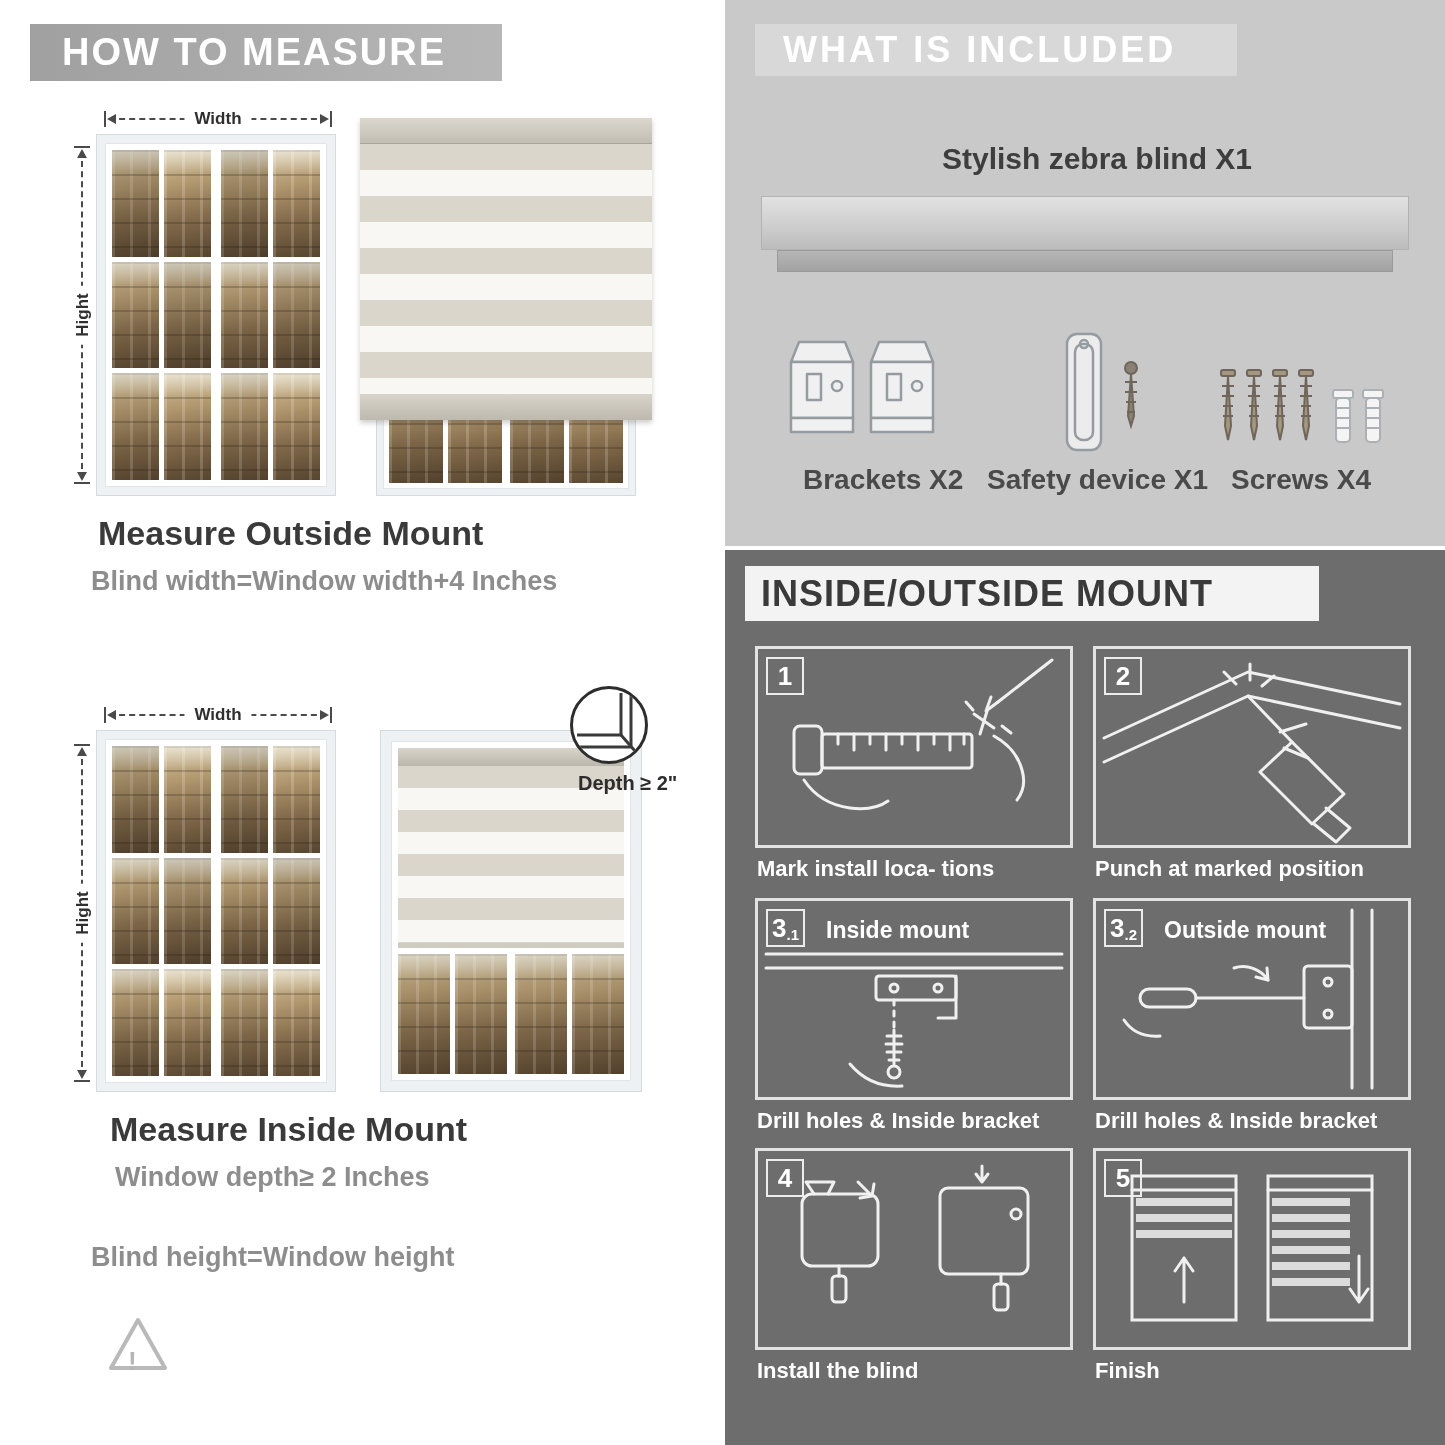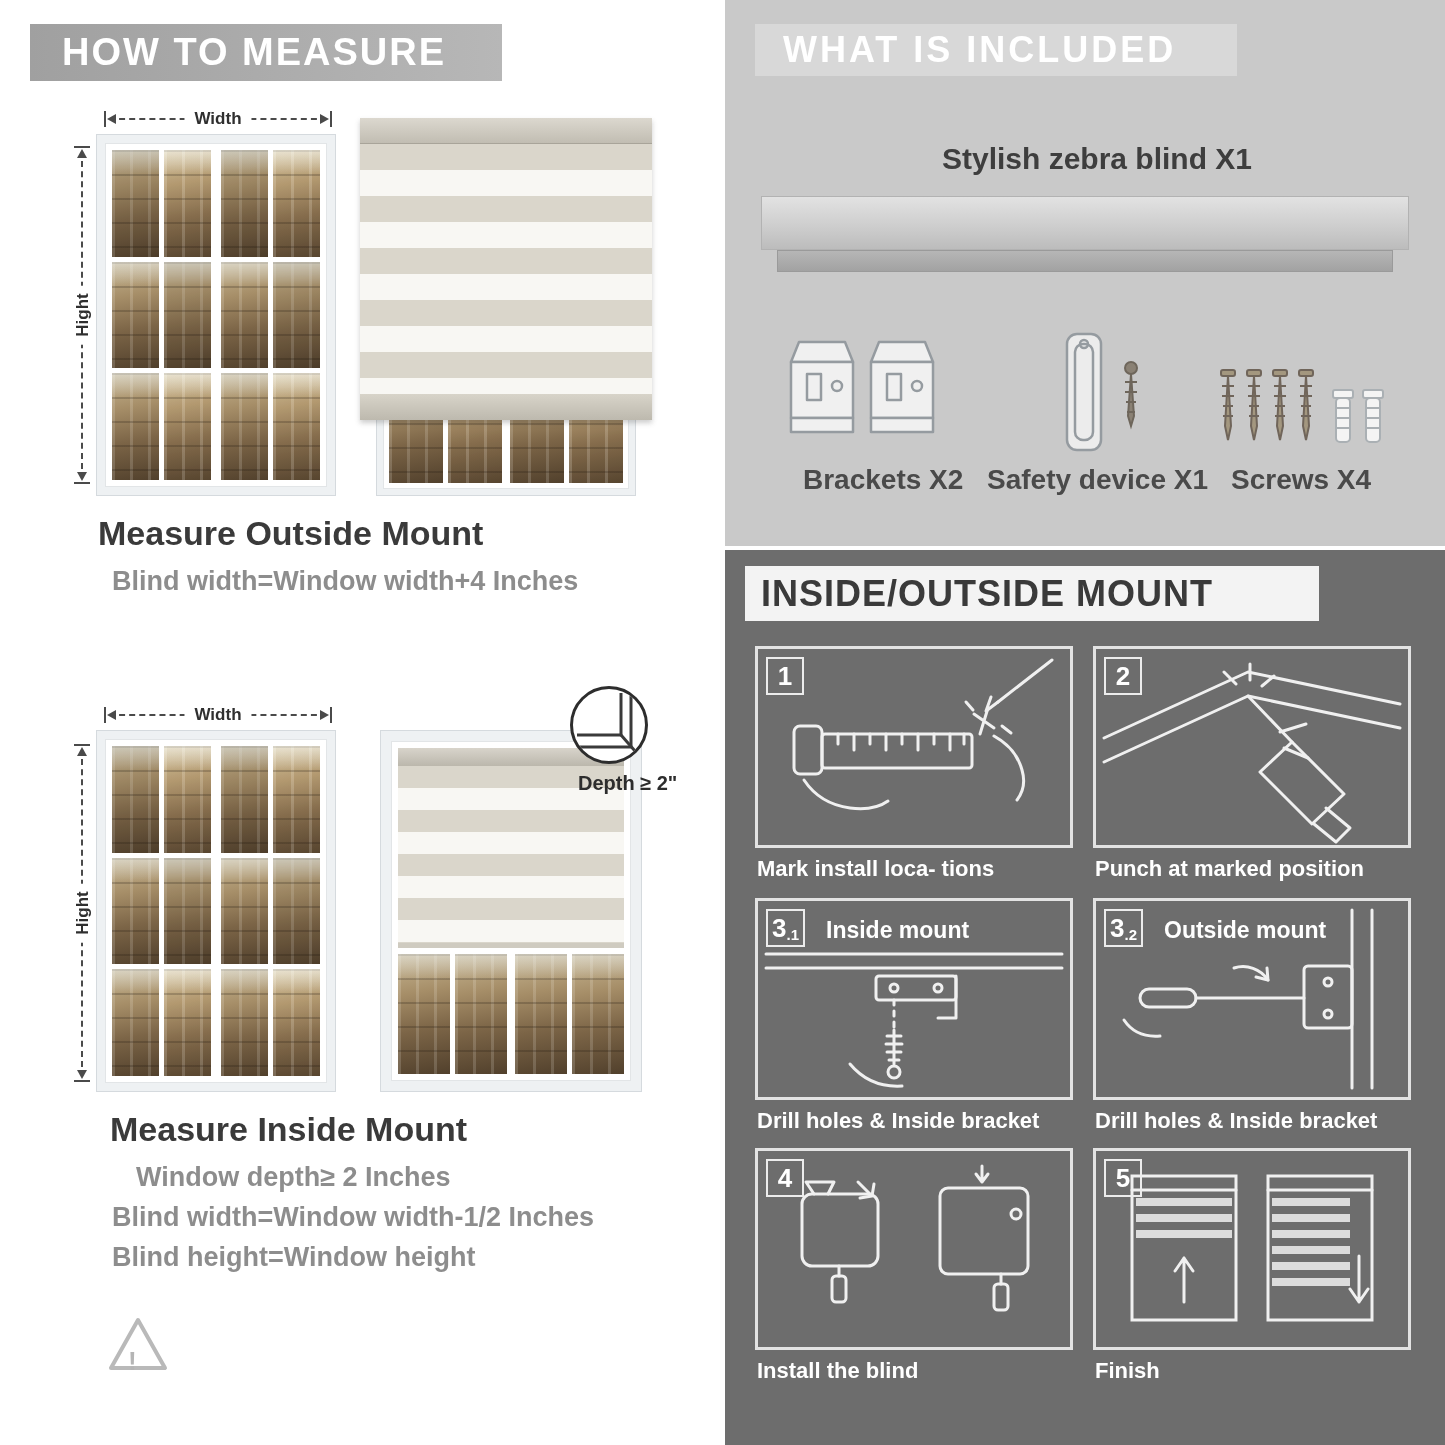--- a/index.html
+++ b/index.html
@@ -55,21 +55,21 @@
   .bi-rail { height:18px; background:linear-gradient(#d8d4cb,#bbb7ac); }
   .bi-stripes { height:182px; background:repeating-linear-gradient(180deg,#dad6cb 0 22px,#f8f7f3 22px 44px); border-bottom:5px solid #cfcbc0; }
   .bi-lower { flex:1; display:flex; gap:8px; padding-top:6px; background:#fff; }
   .bi-sash { flex:1; display:grid; grid-template-columns:1fr 1fr; gap:5px; }
 
   .callout { position:absolute; left:570px; top:686px; width:78px; height:78px; border:3px solid #2d2d2d; border-radius:50%;
     background:#fff; overflow:hidden; }
   .depth-lbl { position:absolute; left:578px; top:772px; font-size:20px; font-weight:bold; color:#2d2d2d; white-space:nowrap; }
 
   .sec-title { position:absolute; left:98px; font-size:34px; font-weight:bold; color:#3a3a3a; }
-  .sec-line { position:absolute; left:112px; font-size:27px; font-weight:bold; color:#8d8d8d; white-space:nowrap; }
+  .sec-line { position:absolute; left:91px; font-size:27px; font-weight:bold; color:#8d8d8d; white-space:nowrap; }
 
   .note-tri { position:absolute; left:106px; top:1314px; }
   .note-excl { position:absolute; left:128px; top:1346px; font-size:26px; font-weight:bold; color:#b5b5b5; }
   .note-text { position:absolute; left:180px; top:1322px; font-size:20px; color:#9e9e9e; line-height:27px; }
   .note-text span { display:block; }
 
   
   .sec-included { position:absolute; left:725px; top:0; width:720px; height:546px; background:#c9c9c9; }
   .hdr-included { position:absolute; left:30px; top:24px; width:482px; height:52px; background:#d8d8d8; color:#fff;
     font-size:36px; font-weight:bold; line-height:52px; padding-left:28px; letter-spacing:3px; }
@@ -232,21 +232,20 @@
         <path d="M4 46 H48 V4"></path>
         <path d="M4 58 H58 V4"></path>
         <path d="M48 46 L62 62"></path>
       </g>
     </svg>
   </div>
   <div class="depth-lbl">Depth ≥ 2"</div>
 
   <div class="sec-title" style="top:1110px;margin-left:12px;">Measure Inside Mount</div>
   <div class="sec-line" style="top:1162px;margin-left:24px;">Window depth≥ 2 Inches</div>
-  <div class="sec-line" style="top:1202px;">Blind width=Window width-1/2 Inches</div>
   <div class="sec-line" style="top:1242px;">Blind height=Window height</div>
 
   <svg class="note-tri" width="64" height="60" viewBox="0 0 64 60">
     <path d="M32 6 L59 54 H5 Z" fill="none" stroke="#b9b9b9" stroke-width="4" stroke-linejoin="round"></path>
   </svg>
   <div class="note-excl">!</div>
 
   <div class="sec-included">
     <div class="hdr-included">WHAT IS INCLUDED</div>
     <div class="product-lbl">Stylish zebra blind X1</div>

